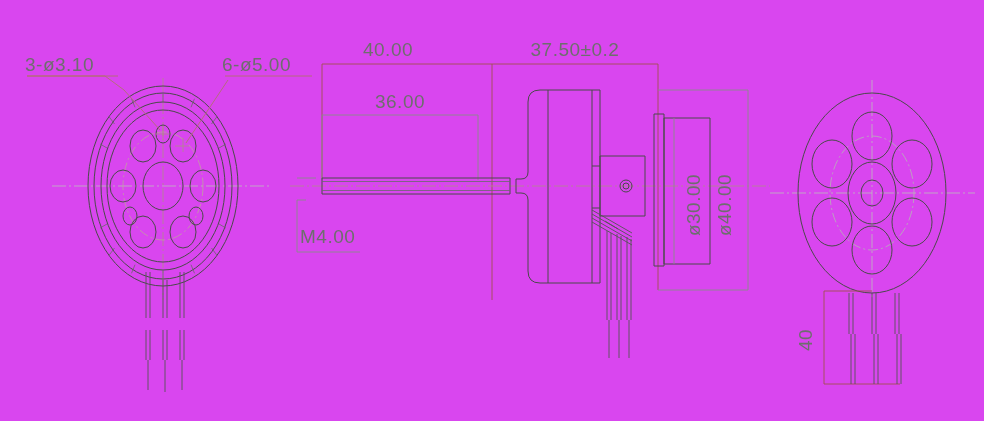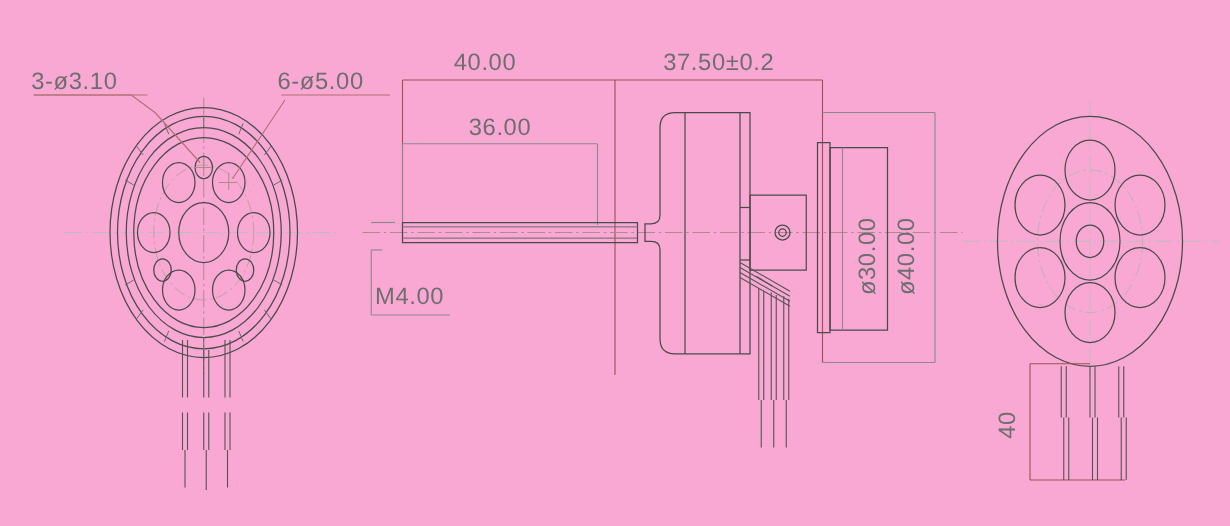--- a/index.html
+++ b/index.html
@@ -7,21 +7,21 @@
     padding: 0;
     background: #ffffff;
   }
   body {
     font-family: "Liberation Sans", sans-serif;
   }
   #drawing-root {
     position: relative;
     width: 984px;
     height: 421px;
-    background: #f9a8d4;
+    background: #d946ef;
     overflow: hidden;
   }
   svg.cad {
     display: block;
     width: 984px;
     height: 421px;
   }
   .obj {
     fill: none;
     stroke: #4a4a4a;

